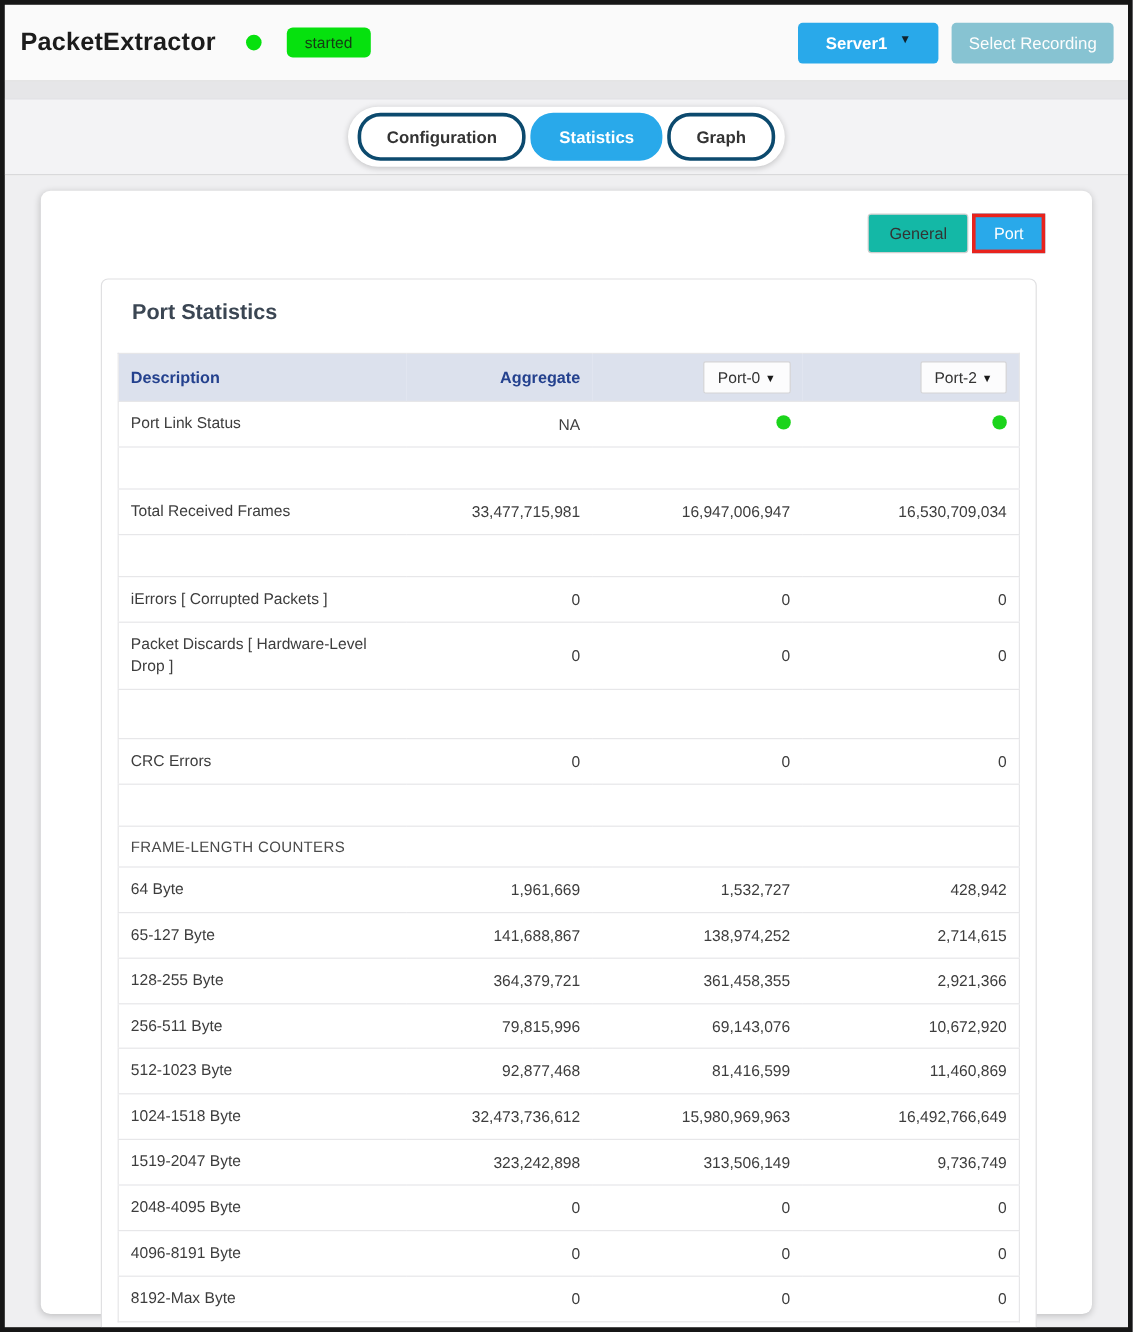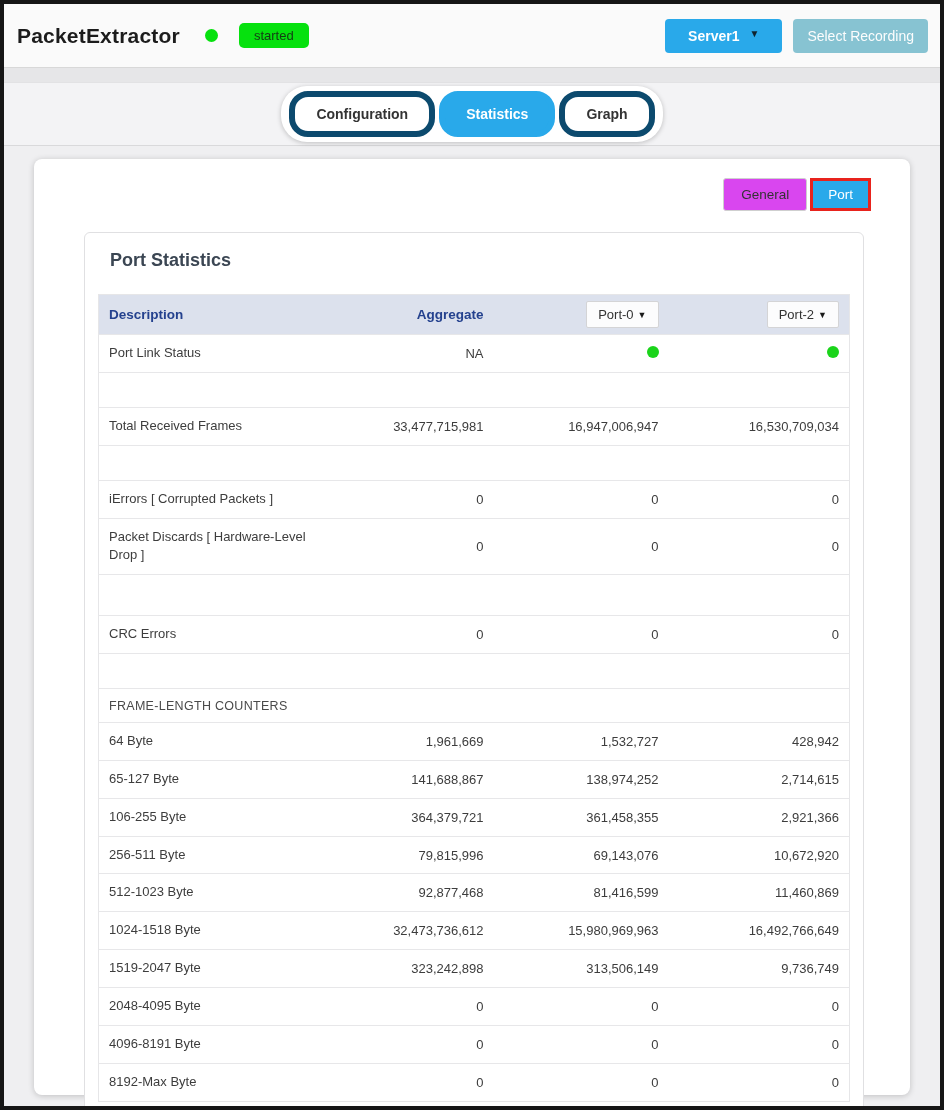--- a/index.html
+++ b/index.html
@@ -55,40 +55,40 @@
     height: 63px; flex: 0 0 63px;
     background: #f3f3f5; border-bottom: 1px solid #d9d9db;
     display: flex; align-items: center; justify-content: center;
   }
   .pill-group {
     background: #fff; border-radius: 26px; padding: 5px 6px;
     box-shadow: 0 1px 5px rgba(0,0,0,.22);
     display: flex; align-items: center;
   }
   .pill {
-    background: #fff; border: 6px solid #0c4a6e; border-radius: 19px;
+    background: #fff; border: 3px solid #0c4a6e; border-radius: 19px;
     padding: 9px 21px; margin: 0 2px;
     font-family: inherit; font-size: 14px; font-weight: bold; color: #333;
     cursor: pointer;
   }
   .pill.active { background: var(--accent); color: #fff; border-color: var(--accent); }
 
   
   .content { flex: 1; padding: 13px 30px 11px; overflow: hidden; }
   .card-outer {
     background: #fff; border-radius: 8px; height: 100%;
     box-shadow: 0 1px 6px rgba(0,0,0,.2);
     padding: 19px 0 10px;
   }
   .toggle-row {
     display: flex; justify-content: flex-end; align-items: center;
     padding-right: 39px;
   }
   .gen-btn {
-    background: #d946ef; border: 1px solid #cfcfcf; border-radius: 3px;
+    background: #14b8a6; border: 1px solid #cfcfcf; border-radius: 3px;
     font-family: inherit; font-size: 13.5px; color: #333;
     padding: 8px 17px; cursor: pointer;
   }
   .port-btn {
     background: var(--accent); color: #fff;
     border: 3px solid var(--red); margin-left: 3px;
     font-family: inherit; font-size: 13.5px;
     padding: 6px 15px; cursor: pointer;
   }
 
@@ -250,21 +250,21 @@
                 <td class="c-p0 c-num">1,532,727</td>
                 <td class="c-num">428,942</td>
               </tr>
               <tr class="row-data">
                 <td class="c-desc"><span class="desc-label">65-127 Byte</span></td>
                 <td class="c-agg c-num">141,688,867</td>
                 <td class="c-p0 c-num">138,974,252</td>
                 <td class="c-num">2,714,615</td>
               </tr>
               <tr class="row-data">
-                <td class="c-desc"><span class="desc-label">106-255 Byte</span></td>
+                <td class="c-desc"><span class="desc-label">128-255 Byte</span></td>
                 <td class="c-agg c-num">364,379,721</td>
                 <td class="c-p0 c-num">361,458,355</td>
                 <td class="c-num">2,921,366</td>
               </tr>
               <tr class="row-data">
                 <td class="c-desc"><span class="desc-label">256-511 Byte</span></td>
                 <td class="c-agg c-num">79,815,996</td>
                 <td class="c-p0 c-num">69,143,076</td>
                 <td class="c-num">10,672,920</td>
               </tr>

